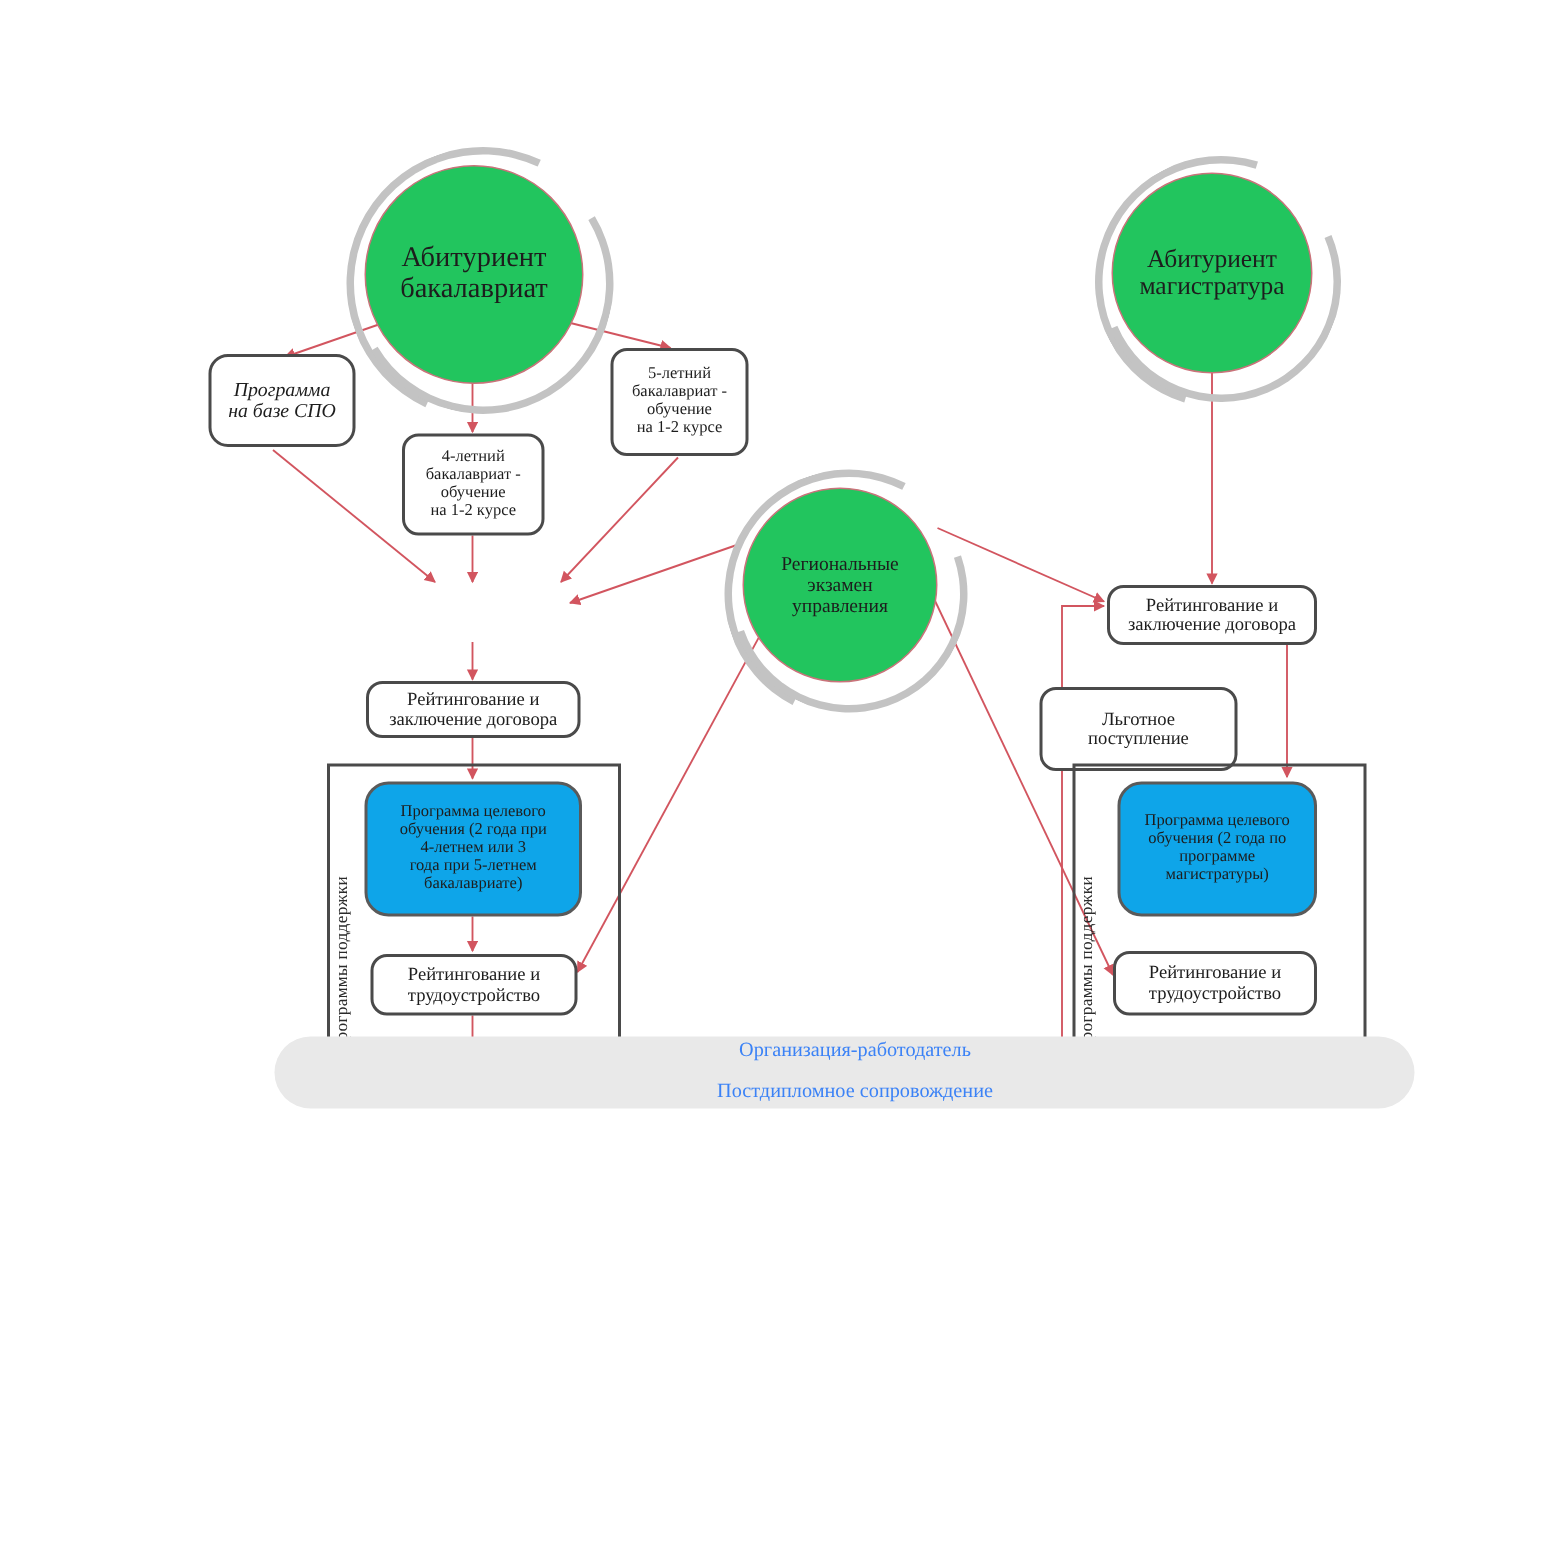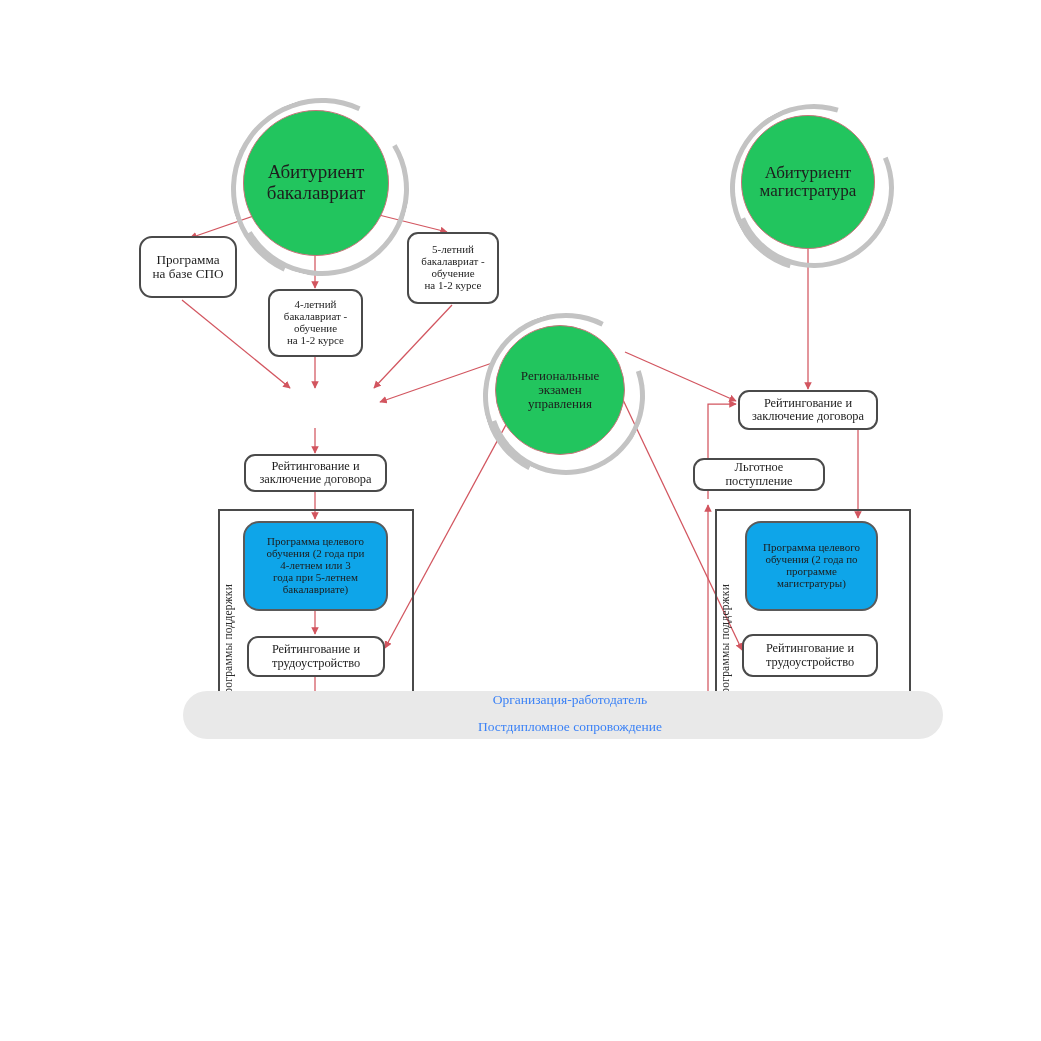--- a/index.html
+++ b/index.html
@@ -108,21 +108,21 @@
   <div class="node circ" style="left:495px;top:325px;width:130px;height:130px;">
     <div class="ring" style="left:-13px;top:-13px;width:156px;height:156px;border-color:#c3c3c3 transparent transparent #c3c3c3;transform:rotate(-18deg);"></div>
     <div class="ring" style="left:-9px;top:-9px;width:148px;height:148px;border-color:transparent #c3c3c3 #c3c3c3 transparent;transform:rotate(26deg);"></div>
     <div class="lbl t13" style="font-size:13px">
       <div>Региональные</div>
       <div>экзамен</div>
       <div>управления</div>
     </div>
   </div>
 
-  <div class="node rbox t13" style="left:139px;top:236px;width:98px;height:62px;white-space:pre-line;">Программа
+  <div class="node rbox t13" style="left:139px;top:236px;width:98px;height:62px;white-space:pre-line;font-style:italic;">Программа
 на базе СПО</div>
 
   <div class="node rbox small t11" style="left:268px;top:289px;width:95px;height:68px;white-space:pre-line;">4-летний
 бакалавриат -
 обучение
 на 1-2 курсе</div>
 
   <div class="node rbox small t11" style="left:407px;top:232px;width:92px;height:72px;white-space:pre-line;">5-летний
 бакалавриат -
 обучение
@@ -140,21 +140,21 @@
 4-летнем или 3
 года при 5-летнем
 бакалавриате)</div>
 
   <div class="node rbox small t12" style="left:247px;top:636px;width:138px;height:41px;white-space:pre-line;">Рейтингование и
 трудоустройство</div>
 
   <div class="node rbox small t12" style="left:738px;top:390px;width:140px;height:40px;white-space:pre-line;">Рейтингование и
 заключение договора</div>
 
-  <div class="node rbox small t12" style="left:693px;top:458px;width:132px;height:33px;white-space:pre-line;">Льготное
+  <div class="node rbox small t12" style="left:693px;top:458px;width:132px;height:56px;white-space:pre-line;">Льготное
 поступление</div>
 
   <div class="frame" style="left:715px;top:509px;width:196px;height:205px;"></div>
   <div class="vlabel" style="left:719px;top:530px;height:170px;">программы поддержки</div>
 
   <div class="node rbox filled t11" style="left:745px;top:521px;width:133px;height:90px;white-space:pre-line;">Программа целевого
 обучения (2 года по
 программе
 магистратуры)</div>
 

